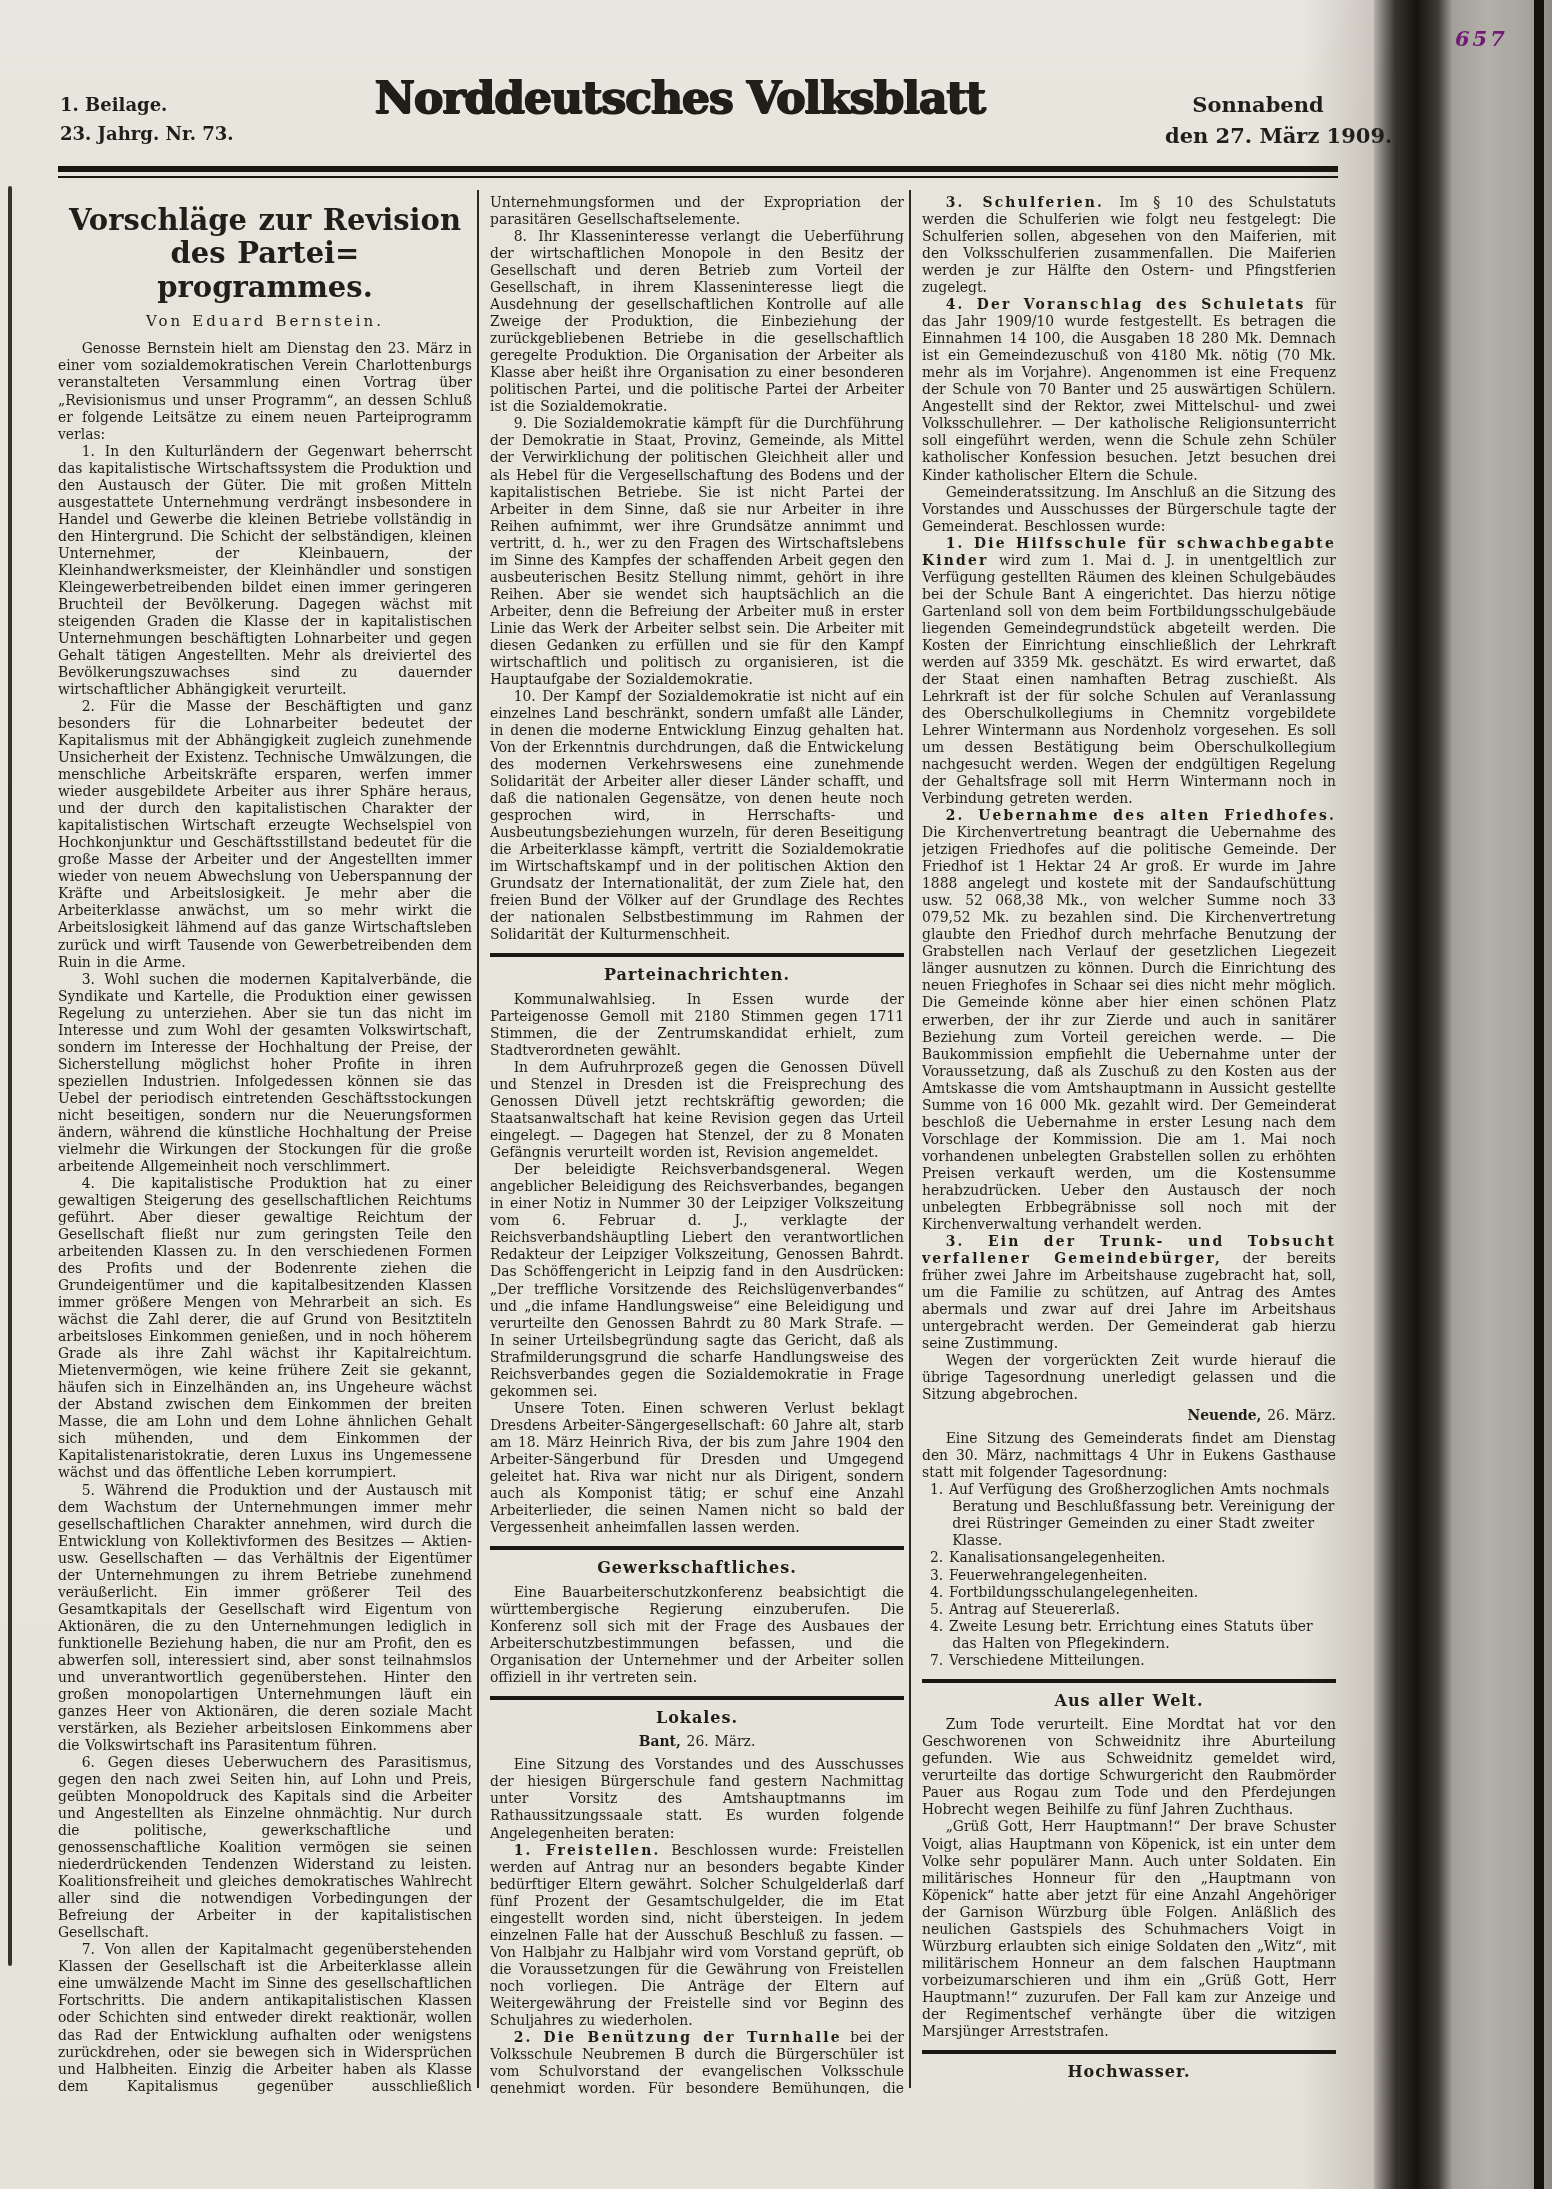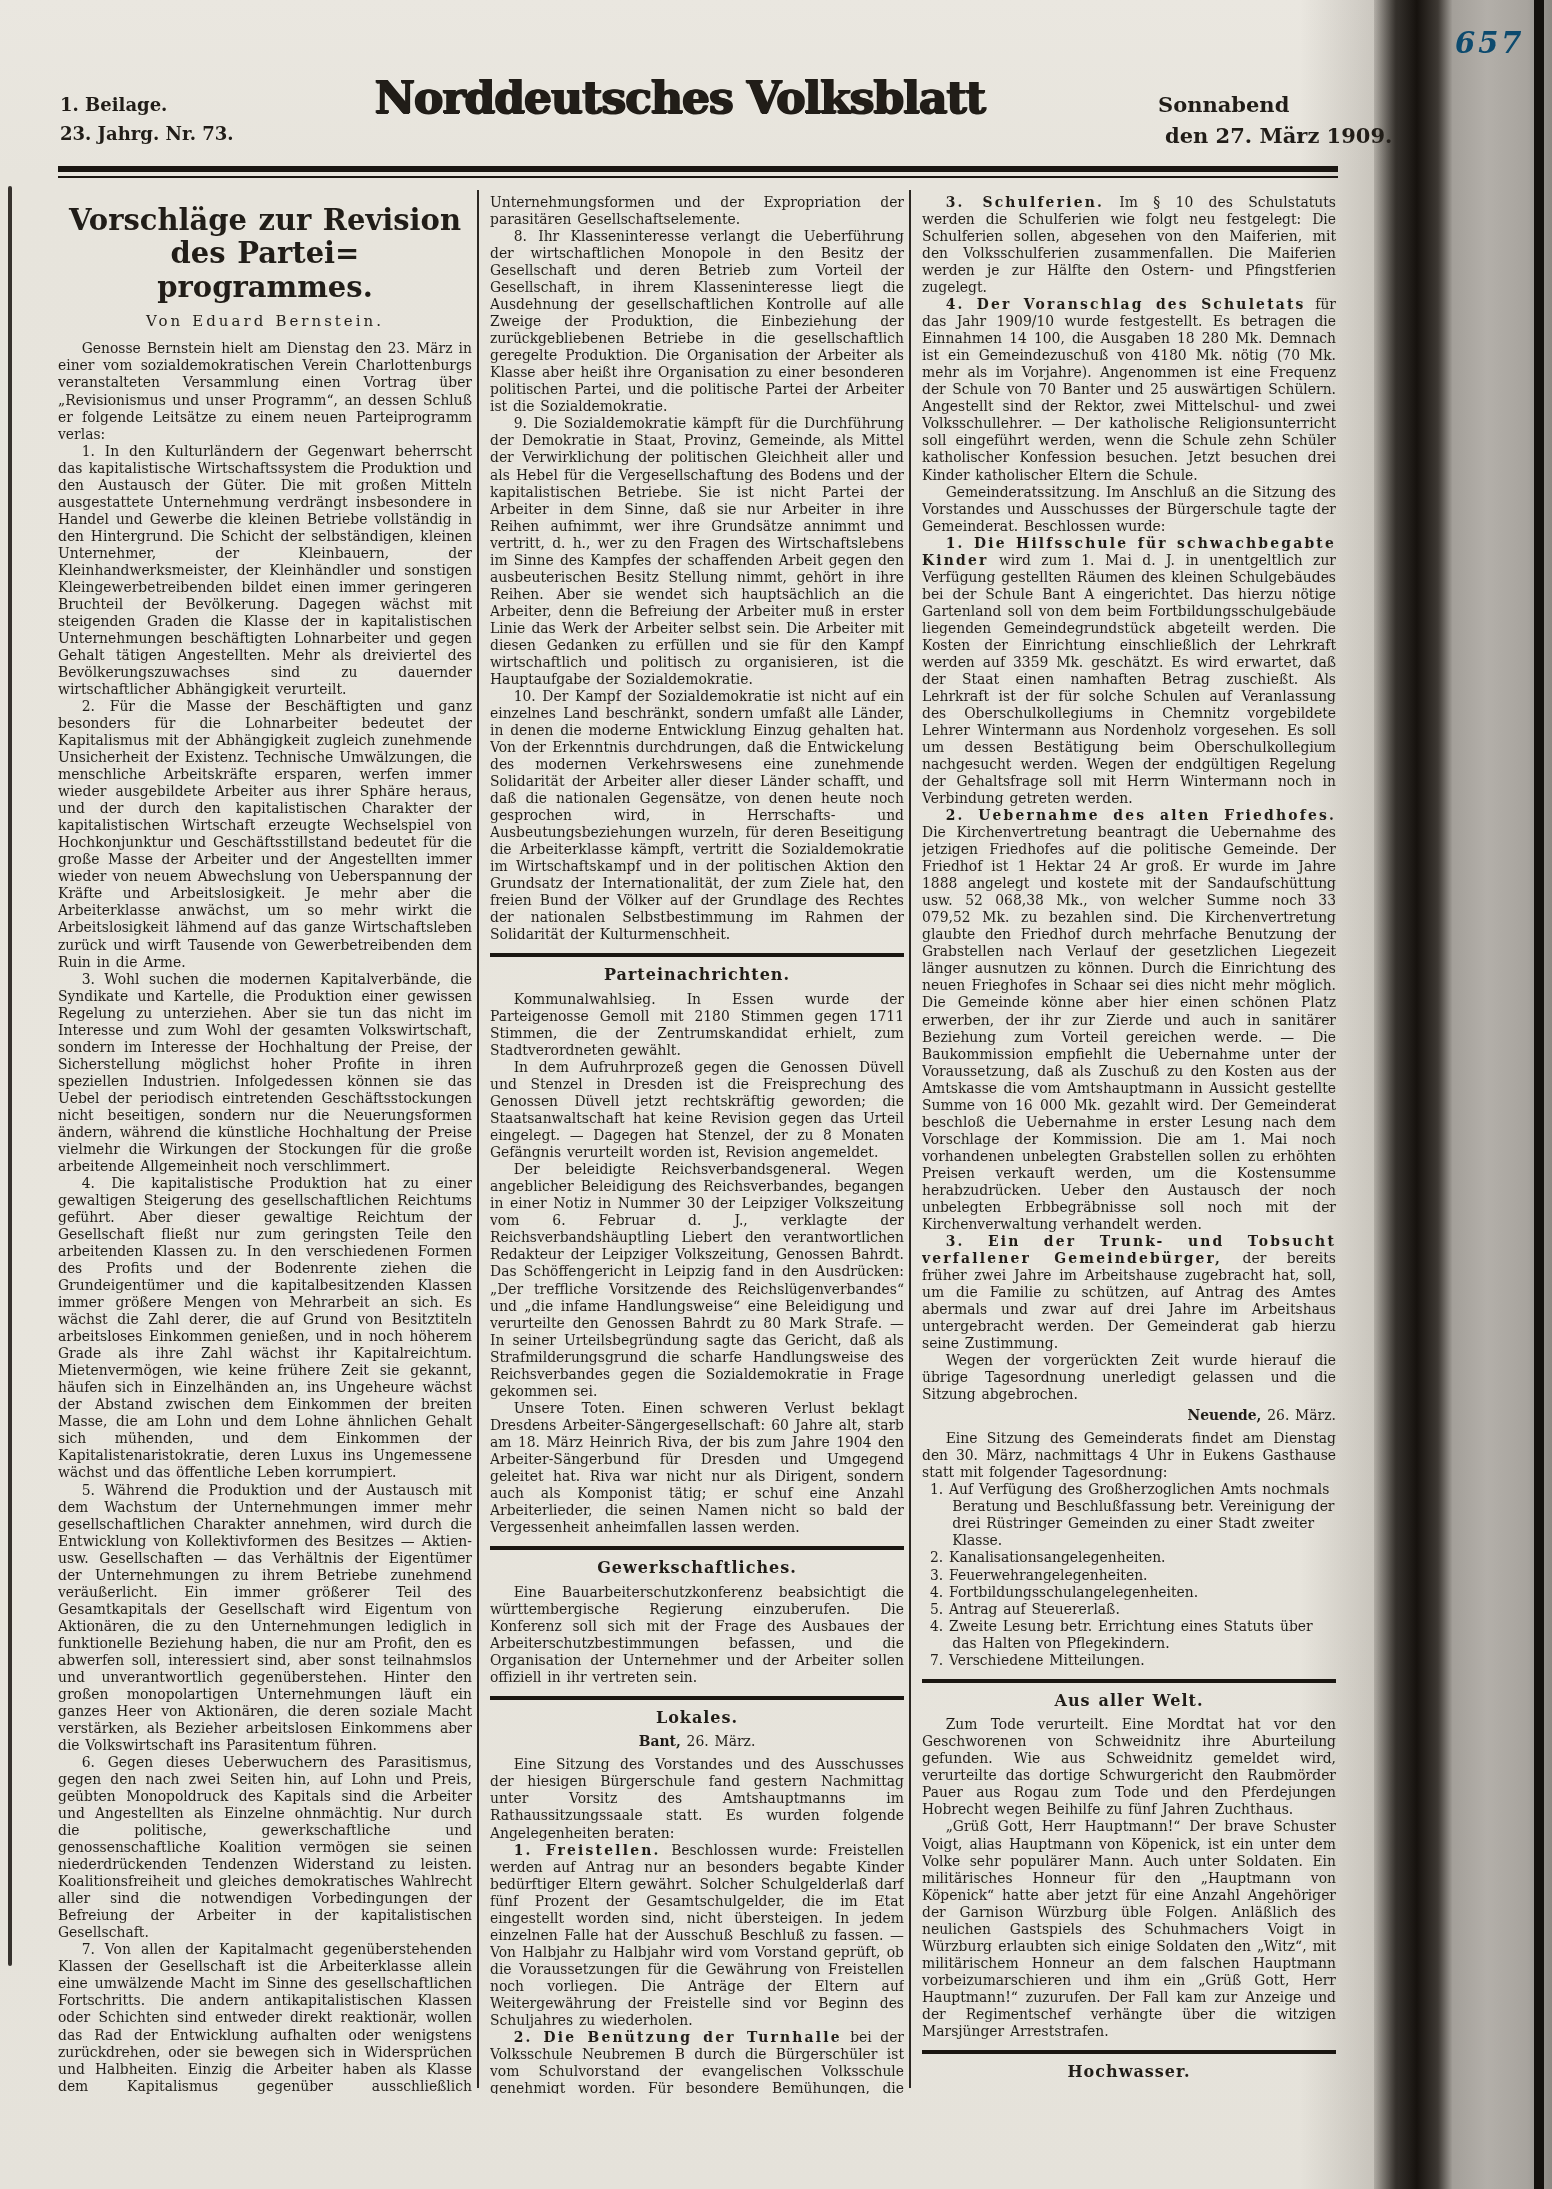--- a/index.html
+++ b/index.html
@@ -27,32 +27,32 @@
     background:linear-gradient(90deg,#a39f99 0%,#b3afa9 35%,#a8a49e 75%,#8d8983 100%);
   }
   .scan-edge-line{
     position:absolute;left:1534px;top:0;width:10px;height:2189px;background:#14110d;
   }
   .left-edge-line{
     position:absolute;left:8px;top:186px;width:4px;height:1780px;background:#17130f;opacity:.85;border-radius:2px;
   }
   .page-number{
     position:absolute;left:1455px;top:26px;width:90px;
-    font-size:29px;font-style:italic;font-weight:bold;letter-spacing:3px;color:#0c4a6e;
+    font-size:21px;font-style:italic;font-weight:bold;letter-spacing:3px;color:#701a75;
   }
   
   .mast-info{position:absolute;left:60px;top:94px;width:180px;font-weight:bold;}
   .mast-info .l1{font-size:18px;margin-bottom:8px;}
   .mast-info .l2{font-size:18px;}
   .mast-title{
     position:absolute;left:205px;top:72px;width:950px;text-align:center;
     font-size:44px;font-weight:bold;letter-spacing:-1px;white-space:nowrap;
     text-shadow:1px 0 0 #211d18, -1px 0 0 #211d18, 0 1px 0 #211d18;
   }
-  .mast-date{position:absolute;left:1158px;top:92px;width:200px;font-weight:bold;}
+  .mast-date{position:absolute;left:1158px;top:92px;width:200px;text-align:center;font-weight:bold;}
   .mast-date .d1{font-size:21px;margin-bottom:6px;}
   .mast-date .d2{font-size:21px;white-space:nowrap;margin-left:7px;}
   .mast-rule{position:absolute;left:58px;top:166px;width:1280px;height:6px;background:#1a1611;}
   .mast-rule2{position:absolute;left:58px;top:176px;width:1280px;height:2px;background:#1a1611;}
   
   .col{position:absolute;top:194px;width:414px;height:1900px;overflow:hidden;
        font-size:13.9px;line-height:1.225;text-align:justify;word-spacing:.10em;}
   #col1{left:58px;}
   #col2{left:490px;}
   #col3{left:922px;}

